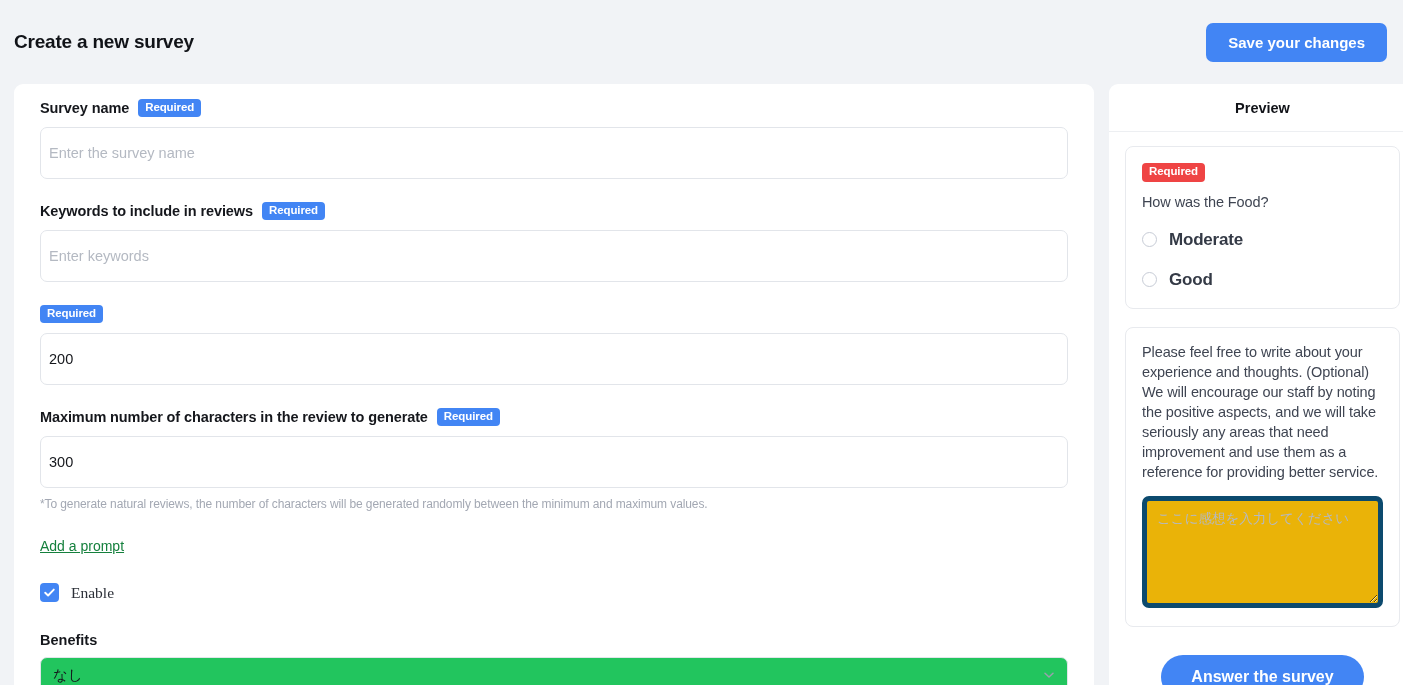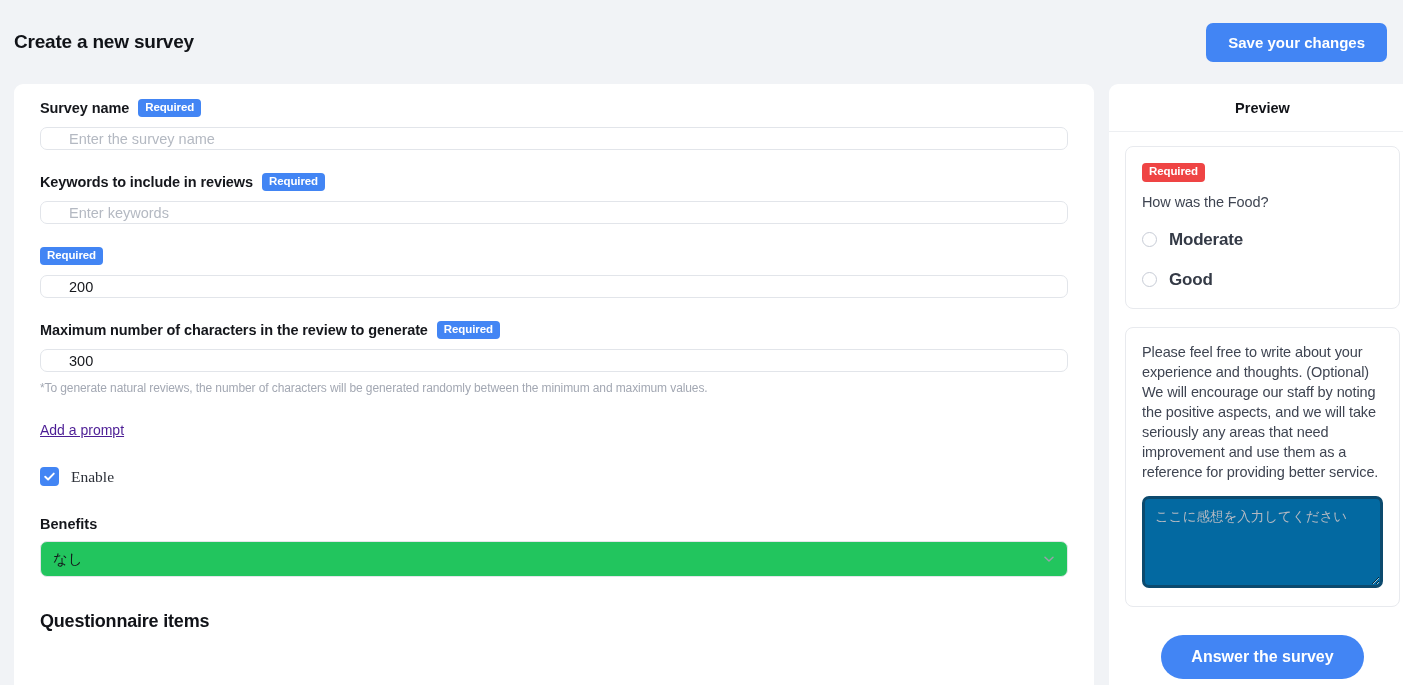--- a/index.html
+++ b/index.html
@@ -91,45 +91,45 @@
     font-size: 11.5px;
     font-weight: bold;
     border-radius: 4px;
     padding: 3px 7px 4px 7px;
     line-height: 1;
     letter-spacing: -0.1px;
   }
 
   .text-input {
     width: 100%;
-    height: 23px;
+    height: 52px;
     border: 1px solid #e2e5ea;
     border-radius: 7px;
     background: #fff;
     font-family: "Liberation Sans", sans-serif;
     font-size: 14.5px;
     color: #15171c;
-    padding: 0 28px;
+    padding: 0 8px;
     outline: none;
   }
   .text-input::placeholder { color: #b4b9c2; }
 
   .field-gap-lg { margin-bottom: 22px; }
 
   .note {
     font-size: 12px;
     color: #a3a8b3;
     margin-top: 9px;
     letter-spacing: -0.1px;
   }
 
   .link-row { margin-top: 26px; }
   .prompt-link {
     font-size: 14px;
-    color: #4c1d95;
+    color: #15803d;
     text-decoration: underline;
     cursor: pointer;
     font-weight: normal;
   }
 
   .checkbox-row {
     display: flex;
     align-items: center;
     gap: 12px;
     margin-top: 28px;
@@ -263,25 +263,25 @@
   }
 
   .preview-paragraph {
     font-size: 14.5px;
     line-height: 20px;
     color: #3f4552;
     letter-spacing: -0.1px;
   }
   .preview-textarea {
     width: 100%;
-    height: 92px;
+    height: 112px;
     margin-top: 14px;
-    border: 3px solid #0c4a6e;
+    border: 5px solid #0c4a6e;
     border-radius: 7px;
-    background: #0369a1;
+    background: #eab308;
     font-family: "Liberation Sans", sans-serif;
     font-size: 13.5px;
     color: #15171c;
     padding: 9px 10px;
     resize: vertical;
     outline: none;
     display: block;
   }
   .preview-textarea::placeholder { color: #b4b9c2; }
 

